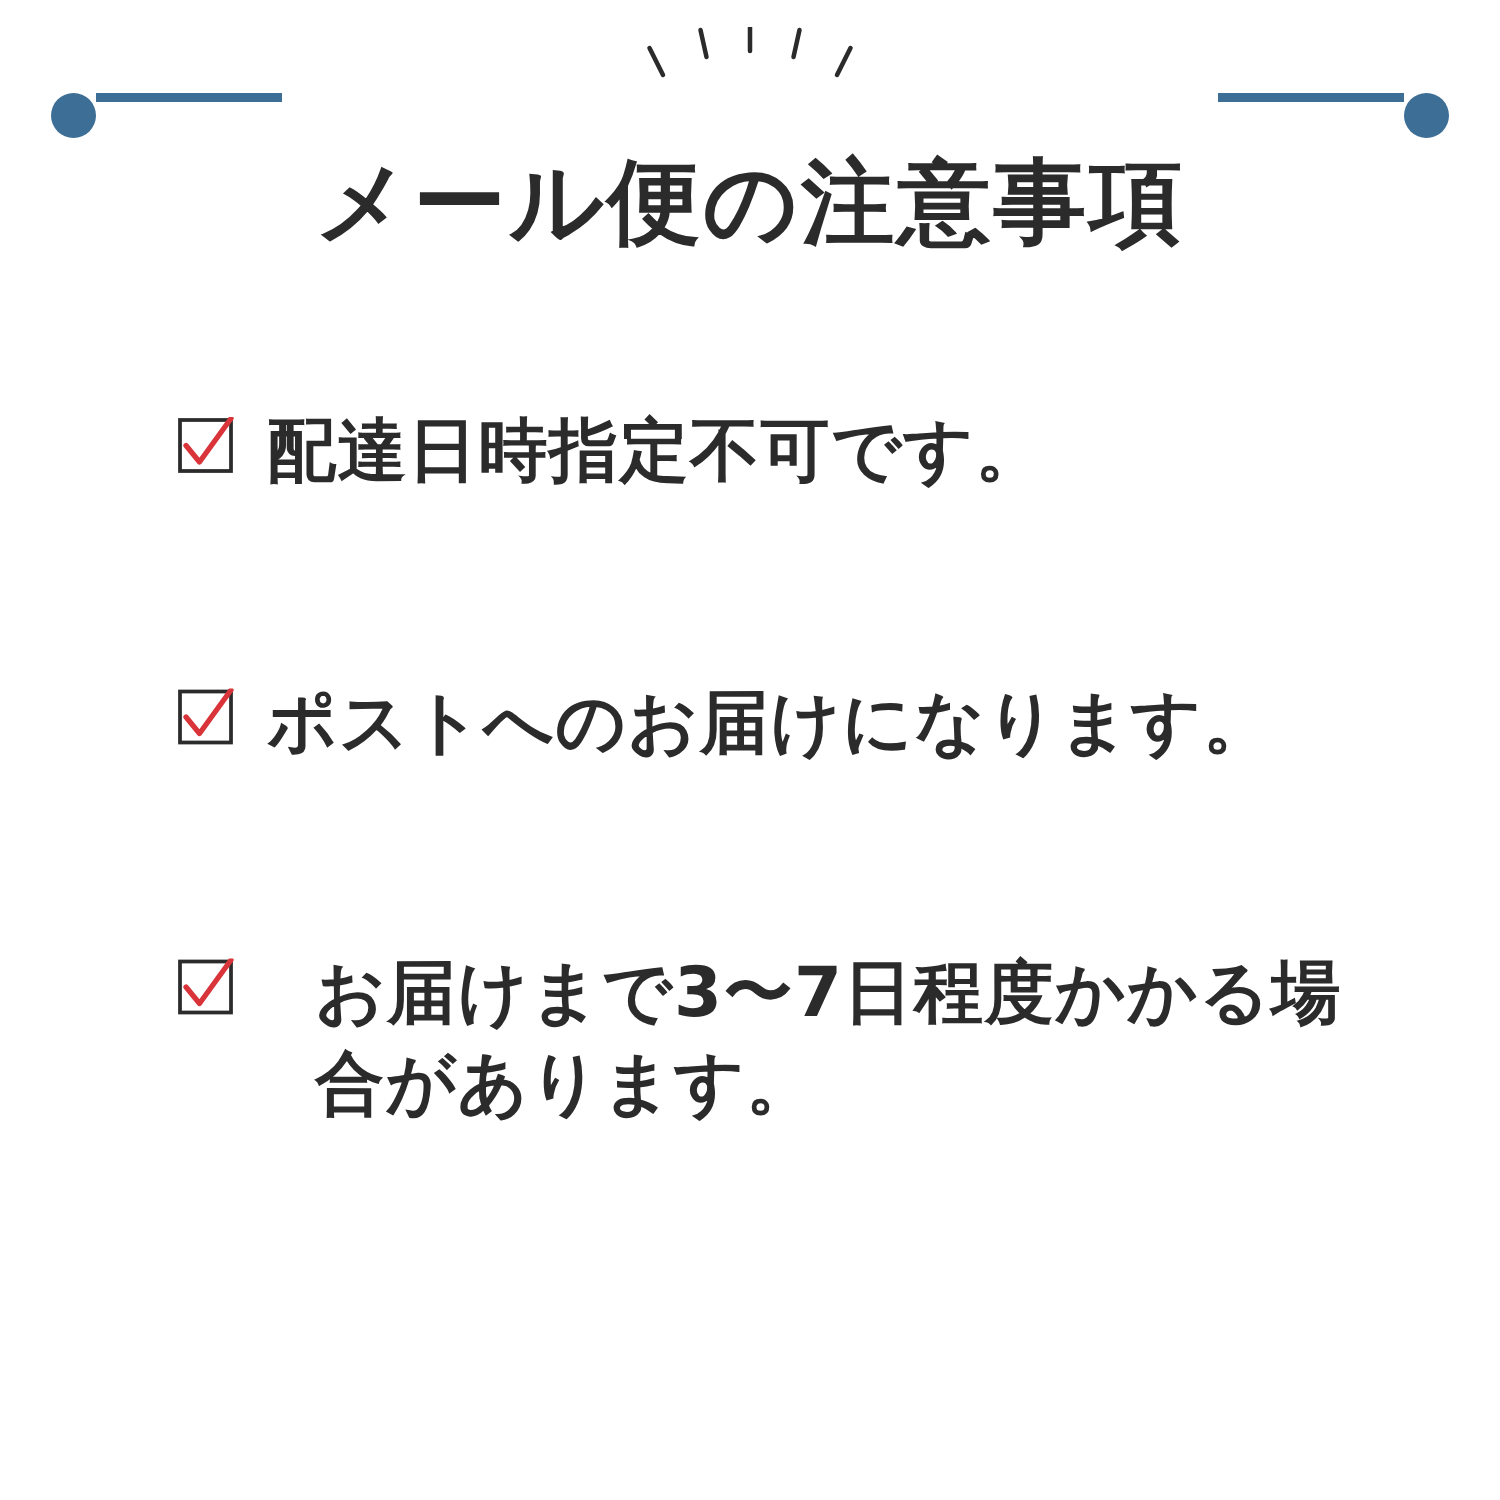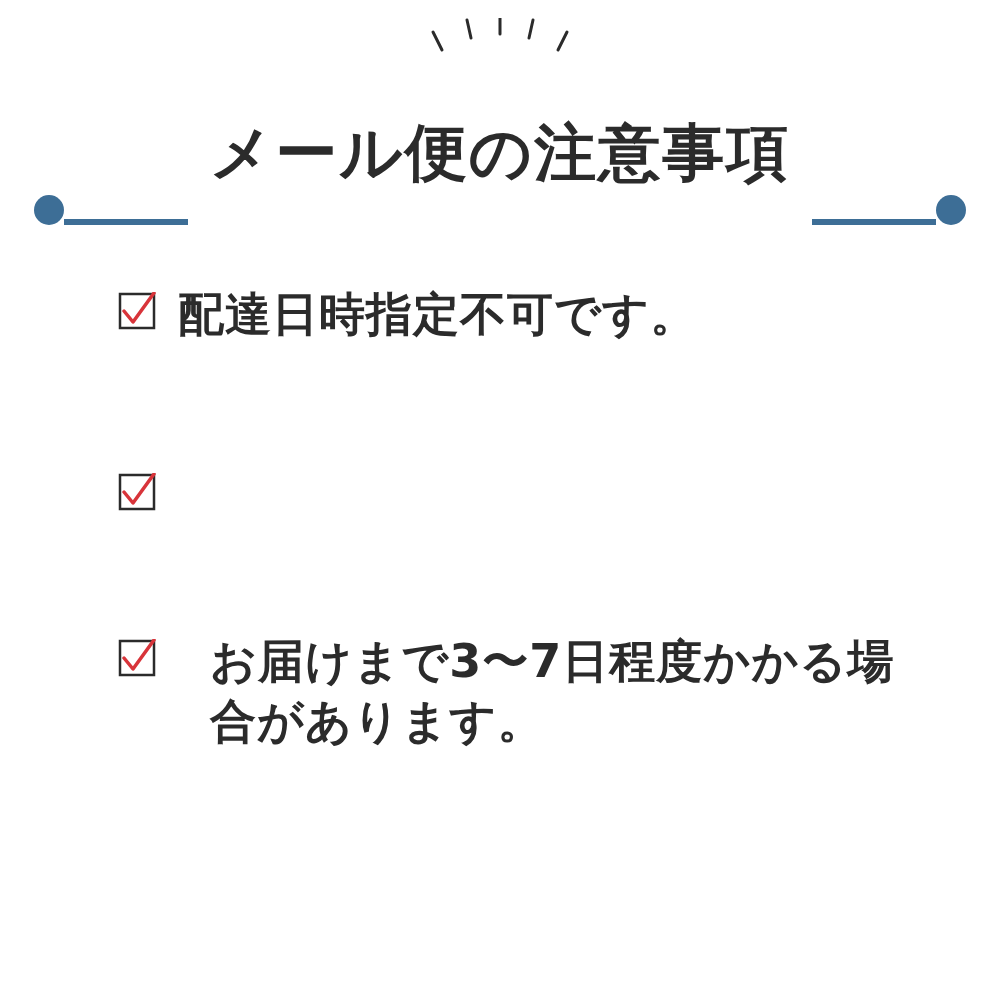--- a/index.html
+++ b/index.html
@@ -34,25 +34,25 @@
     position: absolute;
     top: 18px;
     left: 50%;
     transform: translateX(-50%);
     width: 140px;
     height: 44px;
   }
 
   .title-row {
     position: absolute;
-    top: 80px;
+    top: 62px;
     left: 0;
     width: 100%;
     display: flex;
-    align-items: flex-end;
+    align-items: flex-start;
     justify-content: center;
   }
 
   .dot {
     width: 30px;
     height: 30px;
     border-radius: 50%;
     background: #3d6e96;
     flex: 0 0 auto;
   }
@@ -71,21 +71,21 @@
     font-weight: 700;
     letter-spacing: 2px;
     color: #2b2b2b;
     padding: 0 22px;
     white-space: nowrap;
   }
 
   
   .list {
     position: absolute;
-    top: 284px;
+    top: 270px;
     left: 118px;
     width: 810px;
   }
 
   .item {
     display: flex;
     align-items: flex-start;
     margin-bottom: 120px;
   }
   .item:last-child { margin-bottom: 0; gap: 32px; }
@@ -149,20 +149,21 @@
       <span class="item-text">配達日時指定不可です。</span>
     </div>
 
     <div class="item">
       <span class="check">
         <svg width="38" height="38" viewBox="0 0 38 38" xmlns="http://www.w3.org/2000/svg">
           <rect x="2" y="2" width="34" height="34" fill="none" stroke="#2b2b2b" stroke-width="2.5"></rect>
           <path d="M6 19 L15 30 L36 1" fill="none" stroke="#d8343a" stroke-width="3.5" stroke-linecap="round" stroke-linejoin="round"></path>
         </svg>
       </span>
+      <span class="item-text">ポストへのお届けになります。</span>
     </div>
 
     <div class="item">
       <span class="check">
         <svg width="38" height="38" viewBox="0 0 38 38" xmlns="http://www.w3.org/2000/svg">
           <rect x="2" y="2" width="34" height="34" fill="none" stroke="#2b2b2b" stroke-width="2.5"></rect>
           <path d="M6 19 L15 30 L36 1" fill="none" stroke="#d8343a" stroke-width="3.5" stroke-linecap="round" stroke-linejoin="round"></path>
         </svg>
       </span>
       <span class="item-text">お届けまで3〜7日程度かかる場合があります。</span>

